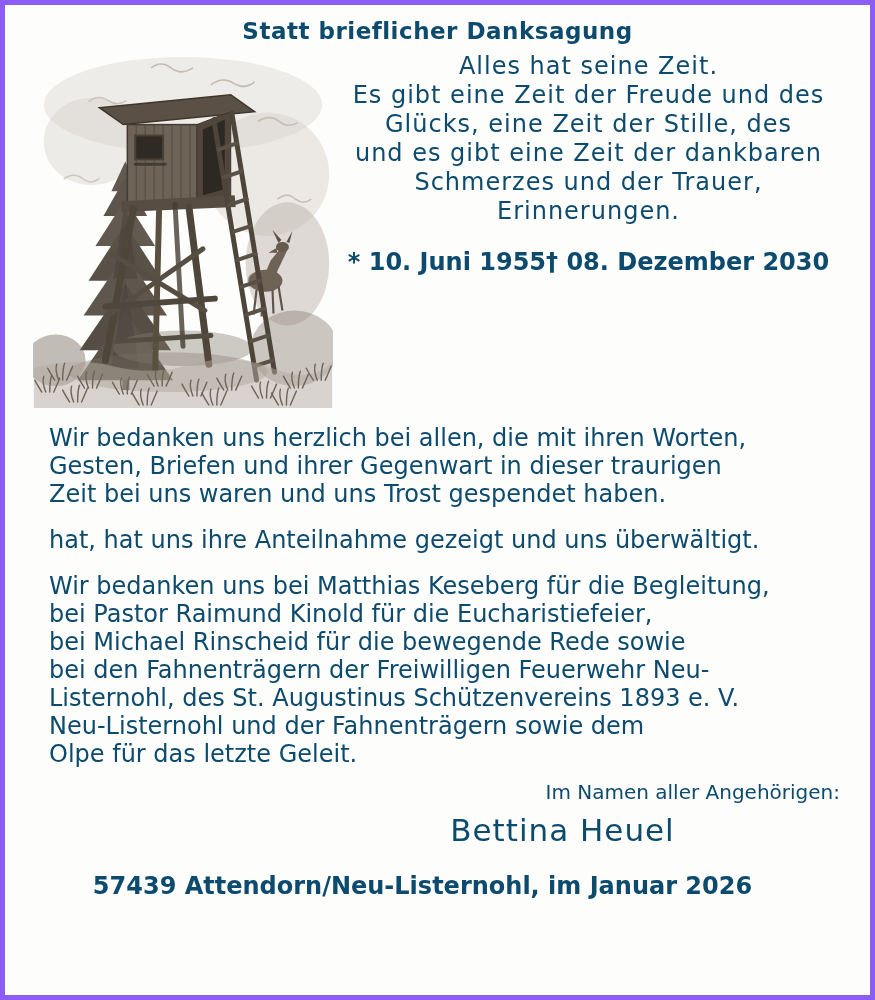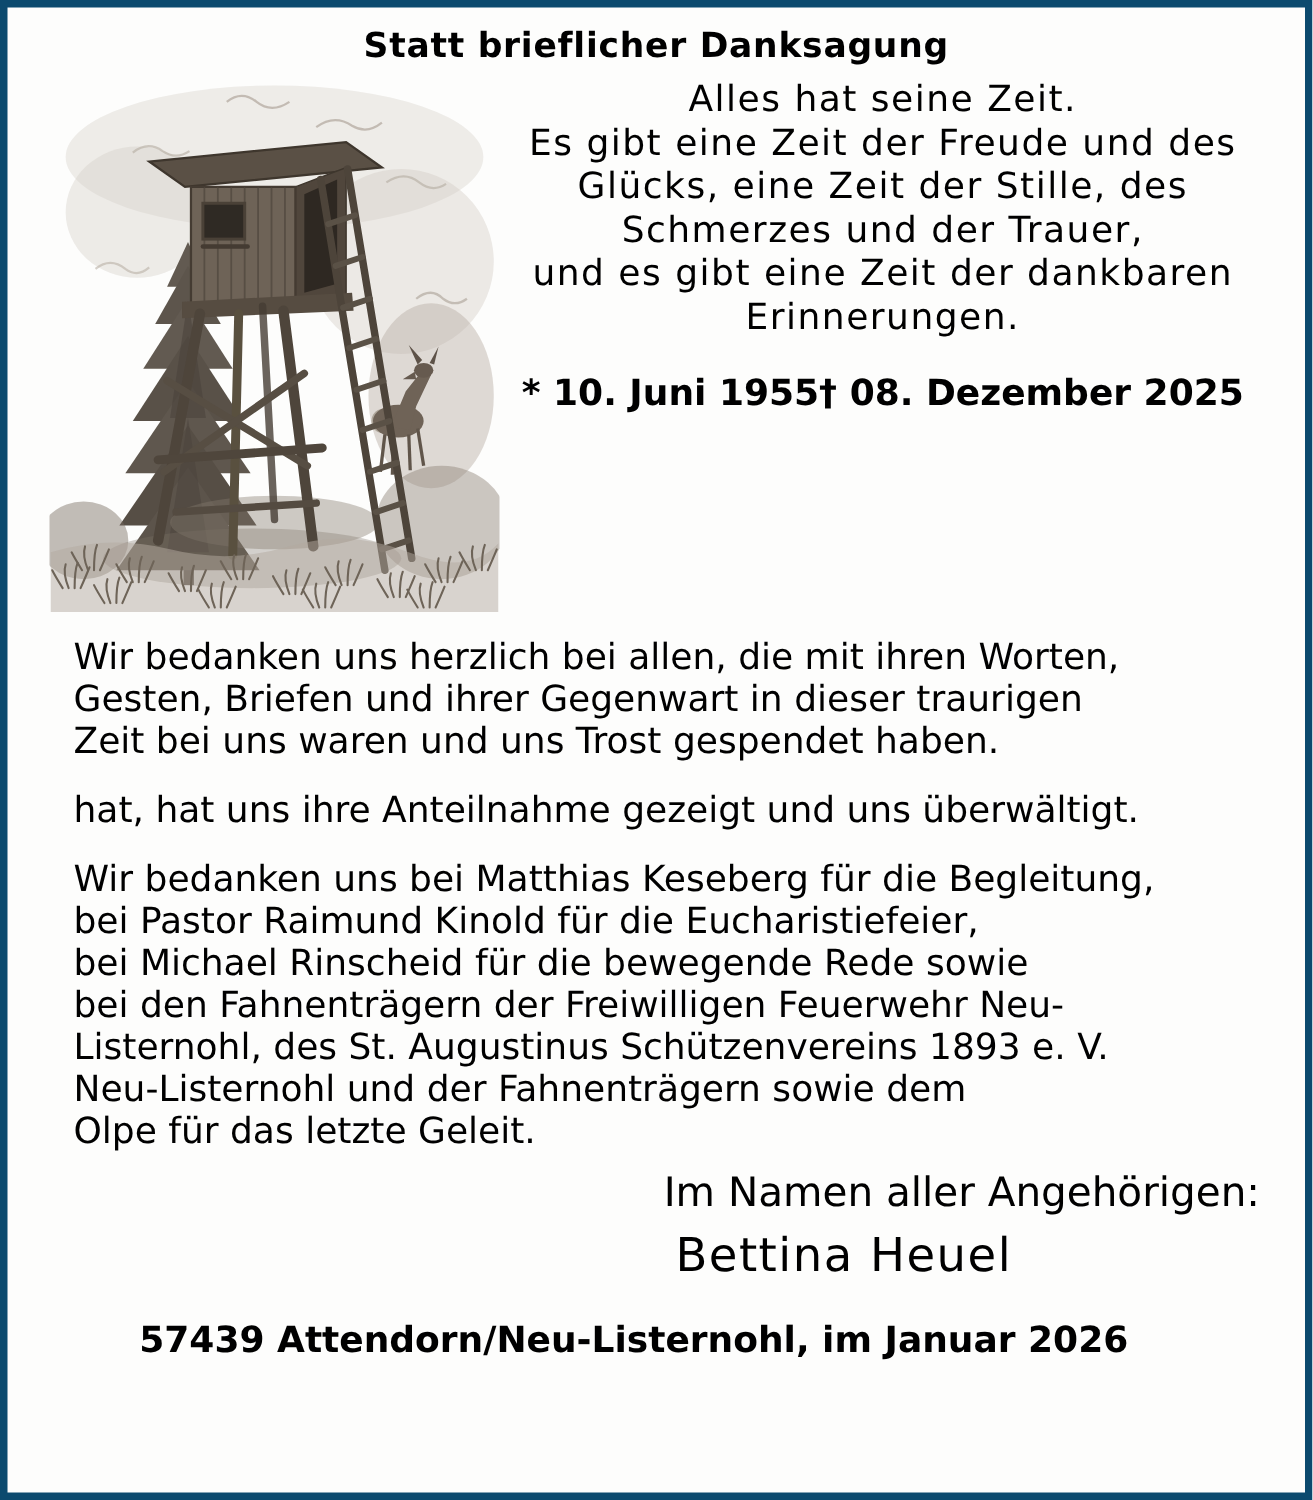--- a/index.html
+++ b/index.html
@@ -1,24 +1,24 @@
 <!DOCTYPE html>
 <html><head>
 <meta charset="utf-8">
 <style>
   html,body { margin:0; padding:0; background:#ffffff; }
   .page {
     position: relative;
     width: 875px;
     height: 1000px;
     box-sizing: border-box;
-    border: 5px solid #0c4a6e;
+    border: 5px solid #8b5cf6;
     background: #fdfdfc;
     font-family: "DejaVu Sans", sans-serif;
-    color: #000000;
+    color: #0c4a6e;
     overflow: hidden;
   }
   .preheader {
     margin-top: 13px;
     text-align: center;
     font-size: 23px;
     font-weight: bold;
     letter-spacing: 0.5px;
   }
   .top-section {
@@ -44,21 +44,21 @@
   .dates { font-size: 24px; font-weight: bold; margin-top: 22px; white-space: nowrap; }
   .dates .birth { }
   .body-text { padding: 0 40px 0 44px; font-size: 24px; line-height: 28px; }
   .body-text .para { margin-top: 18px; }
   .body-text .para:first-child { margin-top: 16px; }
   .line { white-space: nowrap; }
   .closing-intro {
     margin-top: 12px;
     text-align: right;
     padding-right: 30px;
-    font-size: 27px;
+    font-size: 20px;
   }
   .closing-name {
     margin-top: 8px;
     margin-left: 250px;
     width: 615px;
     text-align: center;
     font-size: 31px;
     font-weight: normal;
     letter-spacing: 1px;
   }
@@ -192,26 +192,26 @@
           <use href="#tuft" x="12" y="344"></use>
         </g>
       </svg>
     </div>
 
     <div class="right-col">
       <div class="poem">
         <div class="line">Alles hat seine Zeit.</div>
         <div class="line">Es gibt eine Zeit der Freude und des</div>
         <div class="line">Glücks, eine Zeit der Stille, des</div>
+        <div class="line">und es gibt eine Zeit der dankbaren</div>
         <div class="line">Schmerzes und der Trauer,</div>
-        <div class="line">und es gibt eine Zeit der dankbaren</div>
         <div class="line">Erinnerungen.</div>
       </div>
       <div class="dates">
-        <span class="birth">* 10. Juni 1955</span><span>† 08. Dezember 2025</span>
+        <span class="birth">* 10. Juni 1955</span><span>† 08. Dezember 2030</span>
       </div>
     </div>
   </div>
 
   <div class="body-text">
     <div class="para">
       <div class="line">Wir bedanken uns herzlich bei allen, die mit ihren Worten,</div>
       <div class="line">Gesten, Briefen und ihrer Gegenwart in dieser traurigen</div>
       <div class="line">Zeit bei uns waren und uns Trost gespendet haben.</div>
     </div>

